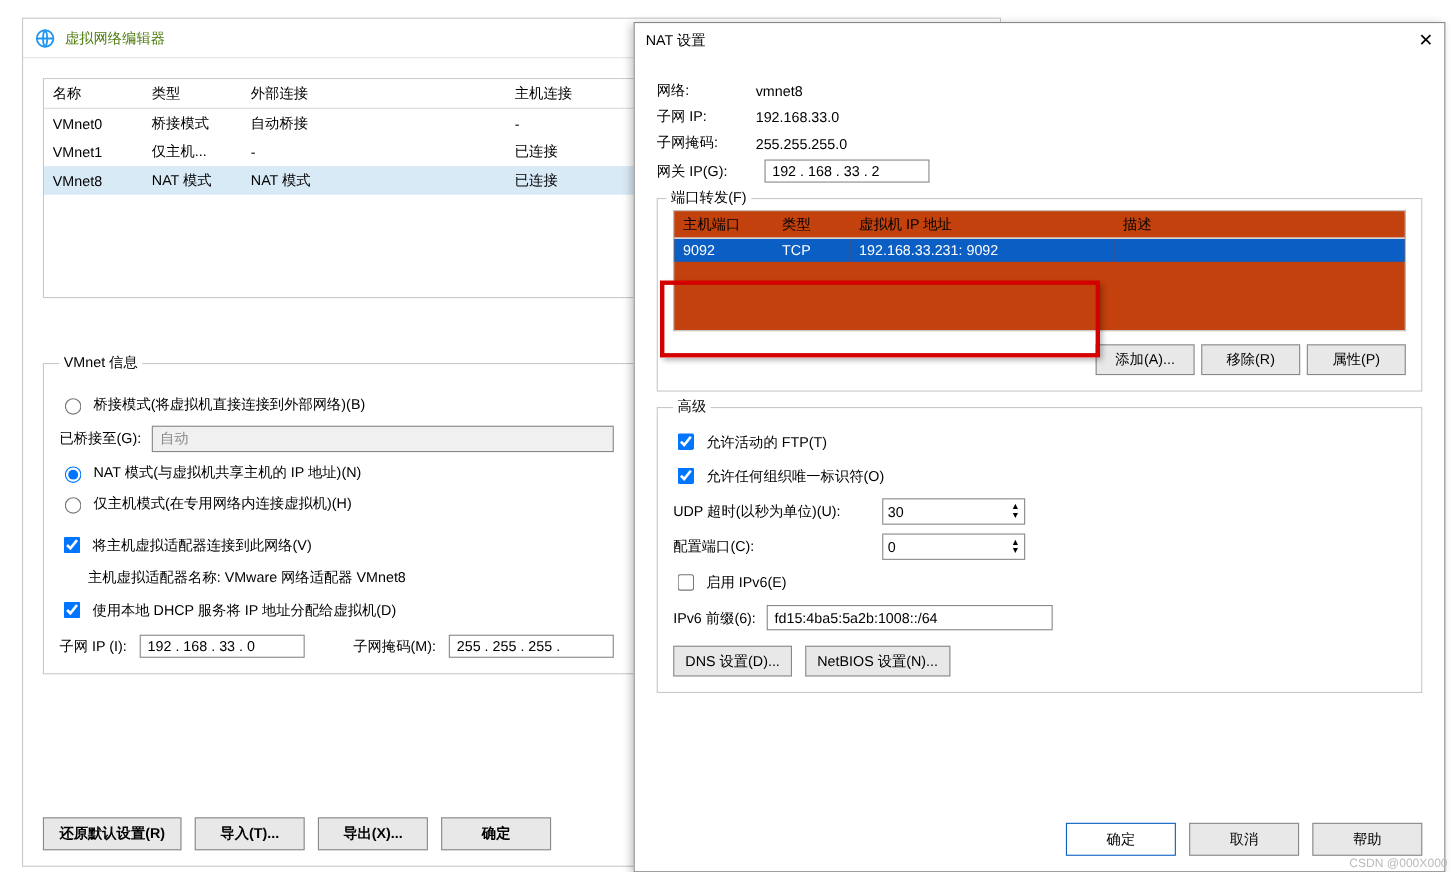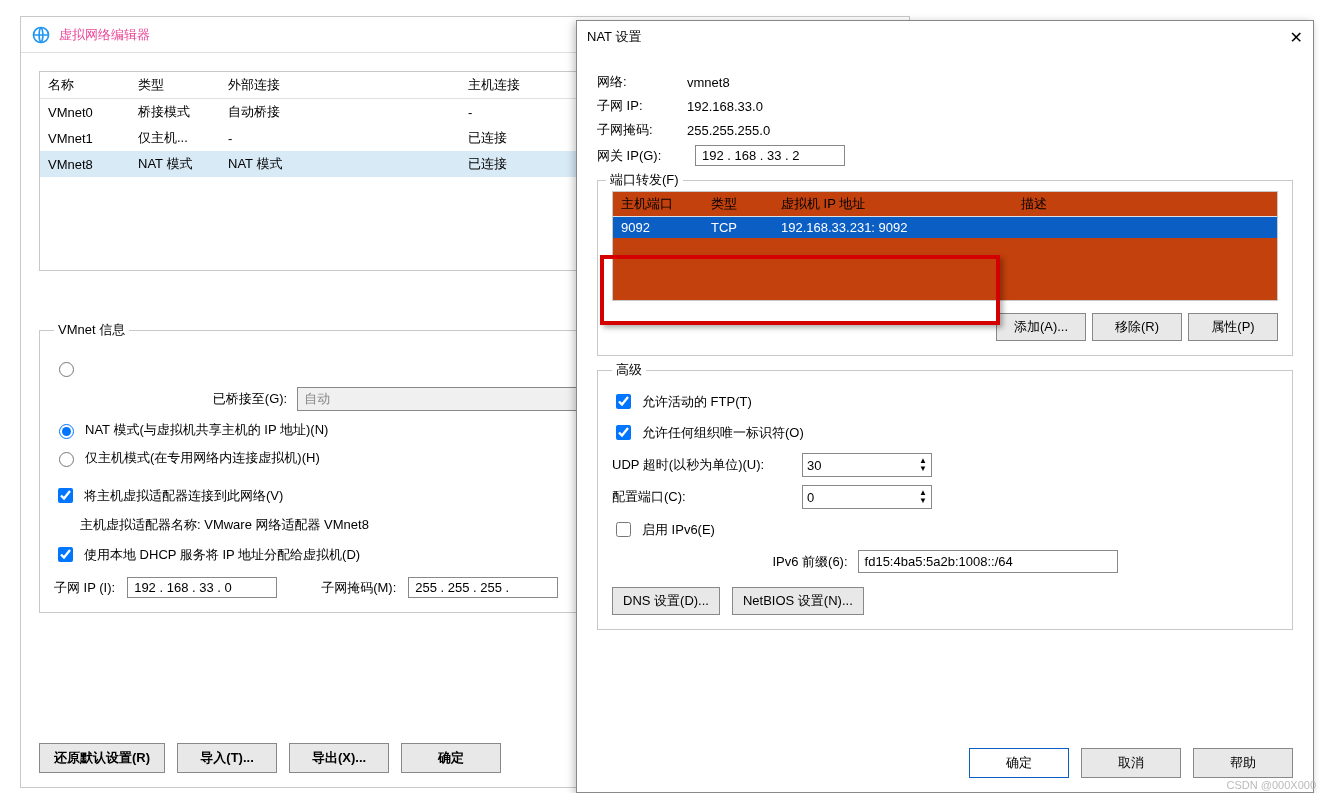--- a/index.html
+++ b/index.html
@@ -5,39 +5,39 @@
   * { box-sizing: border-box; font-family: "Microsoft YaHei", "Segoe UI", sans-serif; font-size: 13px; }
   body { margin: 0; background: #fff; width: 1322px; height: 793px; position: relative; }
 
   
   .back-window {
     position: absolute; left: 20px; top: 16px; width: 890px; height: 772px;
     border: 1px solid #c8c8c8; background: #fff;
   }
   .titlebar {
     height: 36px; display: flex; align-items: center; padding: 0 10px; gap: 8px;
-    border-bottom: 1px solid #e0e0e0; color: #ec4899;
+    border-bottom: 1px solid #e0e0e0; color: #4d7c0f;
   }
   .titlebar .globe-icon { width:20px; height:20px; color:#2196f3; }
   .back-body { padding: 18px 18px 10px 18px; }
 
   .net-table { border:1px solid #c8c8c8; width:100%; height:200px; background:#fff; }
   .net-table table { width:100%; border-collapse:collapse; }
   .net-table th, .net-table td { text-align:left; padding:4px 8px; font-weight:normal; }
   .net-table thead th { background:#fff; border-bottom:1px solid #e0e0e0; }
   .net-table tr.selected td { background:#d9eaf7; }
   .right-btn-row { display:flex; justify-content:flex-end; margin-top:6px; gap:6px; }
 
   fieldset { border:1px solid #c8c8c8; padding:10px 14px 14px 14px; margin:16px 0; }
   legend { padding:0 4px; }
 
   .radio-row, .check-row { display:flex; align-items:center; gap:8px; margin:10px 0; }
   .radio-row input[type=radio], .check-row input[type=checkbox] { width:15px; height:15px; }
   .indent { margin-left:26px; }
-  .inline-field { display:flex; align-items:center; gap:10px; margin:10px 0;justify-content:center; }
+  .inline-field { display:flex; align-items:center; gap:10px; margin:10px 0; }
   .ip-input { border:1px solid #888; padding:2px 6px; background:#fff; min-width:150px; text-align:left; }
   .ip-input.disabled { background:#f0f0f0; color:#888; }
 
   .subnet-row { display:flex; align-items:center; gap:12px; margin-top:12px; }
 
   .bottom-btns { position:absolute; bottom:14px; left:18px; display:flex; gap:12px;font-weight:bold; }
   .btn { border:1px solid #888; background:#e8e8e8; padding:5px 14px; min-width:100px; text-align:center; cursor:default; }
   .btn.small { min-width:90px; padding:4px 10px; }
 
   
@@ -126,20 +126,21 @@
     </div>
     <div class="right-btn-row">
       <div class="btn small">添加网络(E)..</div>
     </div>
 
     <fieldset>
       <legend>VMnet 信息</legend>
 
       <div class="radio-row">
         <input type="radio" style="">
+        <span>桥接模式(将虚拟机直接连接到外部网络)(B)</span>
       </div>
       <div class="inline-field indent">
         <span>已桥接至(G):</span>
         <span class="ip-input disabled" style="min-width:420px;text-align:left">自动</span>
       </div>
 
       <div class="radio-row">
         <input type="radio" checked="" style="">
         <span>NAT 模式(与虚拟机共享主机的 IP 地址)(N)</span>
       </div>

